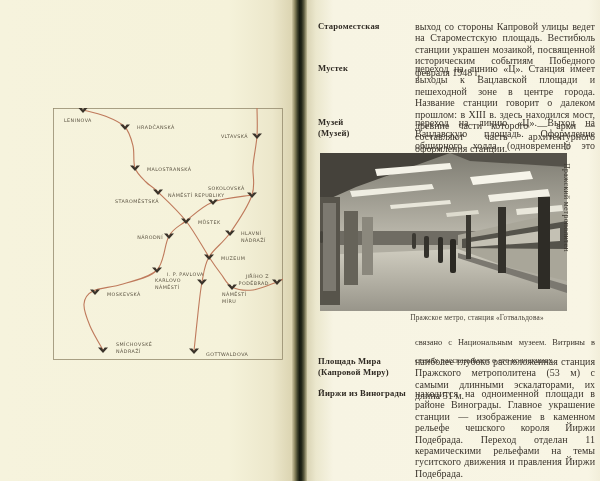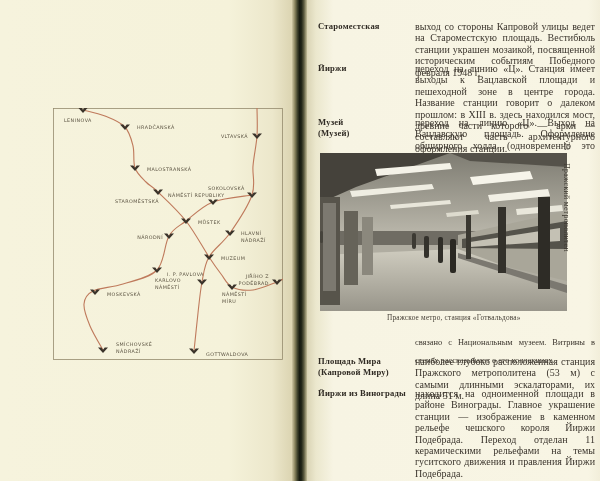--- a/index.html
+++ b/index.html
@@ -40,21 +40,21 @@
     position:absolute;left:415px;top:334px;width:180px;
     font-size:8.4px;color:#3b352d;line-height:18px;text-align:justify;
   }
   .photo{
     position:absolute;left:320px;top:153px;width:247px;height:158px;
     background:#b9b6ab;
   }
   .photo svg{display:block;width:247px;height:158px;}
   .photo-caption{
     position:absolute;left:387px;top:313px;width:180px;
-    font-size:7.3px;color:#474138;text-align:left;letter-spacing:0.2px;
+    font-size:7.3px;color:#474138;text-align:center;letter-spacing:0.2px;
   }
   .vhead{
     position:absolute;left:578px;top:142px;
     transform:rotate(90deg);transform-origin:0 0;
     white-space:nowrap;color:#3f3a31;
   }
   .vhead .pageno{font-size:8.2px;}
   .vhead .rtitle{font-size:7.8px;margin-left:9px;letter-spacing:0.3px;}
 </style>
 </head>
@@ -112,21 +112,21 @@
   <div class="gutter"></div>
 
   <div class="right-page"></div>
 
   <div class="entry" style="top:21px">
     <div class="term"><span>Староместская</span></div>
     <div class="desc">выход со стороны Капровой улицы ведет на Староместскую площадь. Вестибюль станции украшен мозаикой, посвященной историческим событиям Победного февраля 1948 г.</div>
   </div>
 
   <div class="entry" style="top:63px">
-    <div class="term"><span>Йиржи</span></div>
+    <div class="term"><span>Мустек</span></div>
     <div class="desc">переход на линию «Ц». Станция имеет выходы к Вацлавской площади и пешеходной зоне в центре города. Название станции говорит о далеком прошлом: в XIII в. здесь находился мост, древние части которого — арки — составляют часть архитектурного оформления станции.</div>
   </div>
 
   <div class="entry" style="top:117px">
     <div class="term">
       <span>Музей</span><br>
       <span>(Музей)</span>
     </div>
     <div class="desc">переход на линию «Ц». Выход на Вацлавскую площадь. Оформление обширного холла (одновременно это подземный переход) у станции</div>
   </div>

